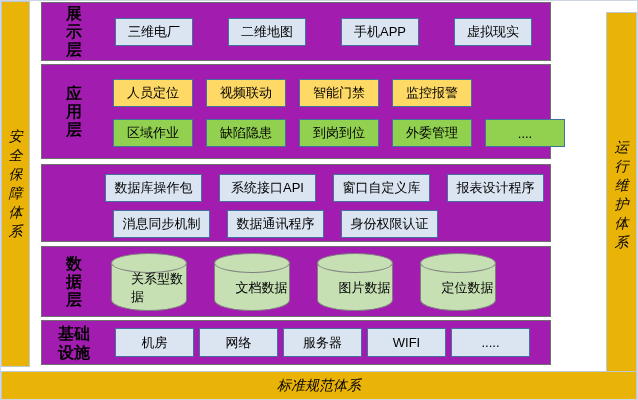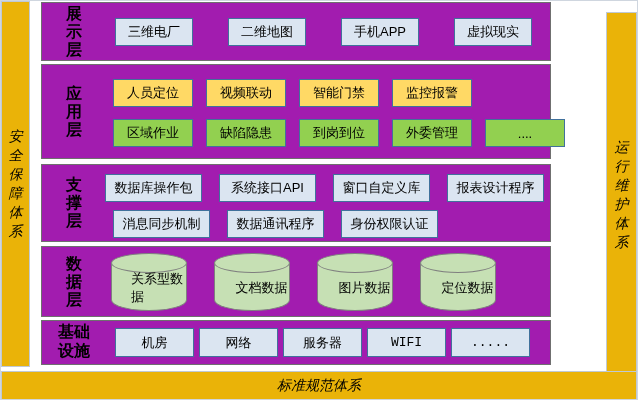--- a/index.html
+++ b/index.html
@@ -14,21 +14,21 @@
   #bar-right{ right:0; top:0; width:31px; height:366px;margin-top:11px; }
   #bar-bottom{ left:0; right:0; top:370px; height:29px; font-size:14px; }
   .vtext{ width:15px; font-size:14px; line-height:19px; text-align:center; word-break:break-all; }
 
   
   .layer{ position:absolute; left:40px; width:510px; background:#a21caf; border:1px solid #6f6f6f; }
   #layer-presentation{ top:1px;  height:59px; }
   #layer-application{  top:63px; height:95px; }
   #layer-support{      top:163px;height:78px; }
   #layer-data{         top:245px;height:71px; }
-  #layer-infrastructure{ top:319px;height:45px;font-family:Liberation Mono, monospace; }
+  #layer-infrastructure{ top:319px;height:45px; }
 
   .layer-title{ position:absolute; left:0; top:0; bottom:0; width:64px;
                 display:flex; align-items:center; justify-content:center;
                 font-weight:bold; font-size:16px; color:#000; }
   .title-v{ width:17px; line-height:18px; word-break:break-all; text-align:center; }
   .title-2{ width:34px; line-height:19px; word-break:break-all; text-align:center; }
 
   .row{ position:absolute; display:flex; }
 
   .node{ display:flex; align-items:center; justify-content:center;
@@ -101,23 +101,20 @@
     <div class="row r2">
       <div class="node green w80">区域作业</div>
       <div class="node green w80">缺陷隐患</div>
       <div class="node green w80">到岗到位</div>
       <div class="node green w80">外委管理</div>
       <div class="node green w80">....</div>
     </div>
   </div>
 
   <div class="layer" id="layer-support">
-    <div class="layer-title">
-      <div class="title-v">支撑层</div>
-    </div>
     <div class="row r1">
       <div class="node w97">数据库操作包</div>
       <div class="node w97">系统接口API</div>
       <div class="node w97">窗口自定义库</div>
       <div class="node w97">报表设计程序</div>
     </div>
     <div class="row r2">
       <div class="node w97">消息同步机制</div>
       <div class="node w97">数据通讯程序</div>
       <div class="node w97">身份权限认证</div>

